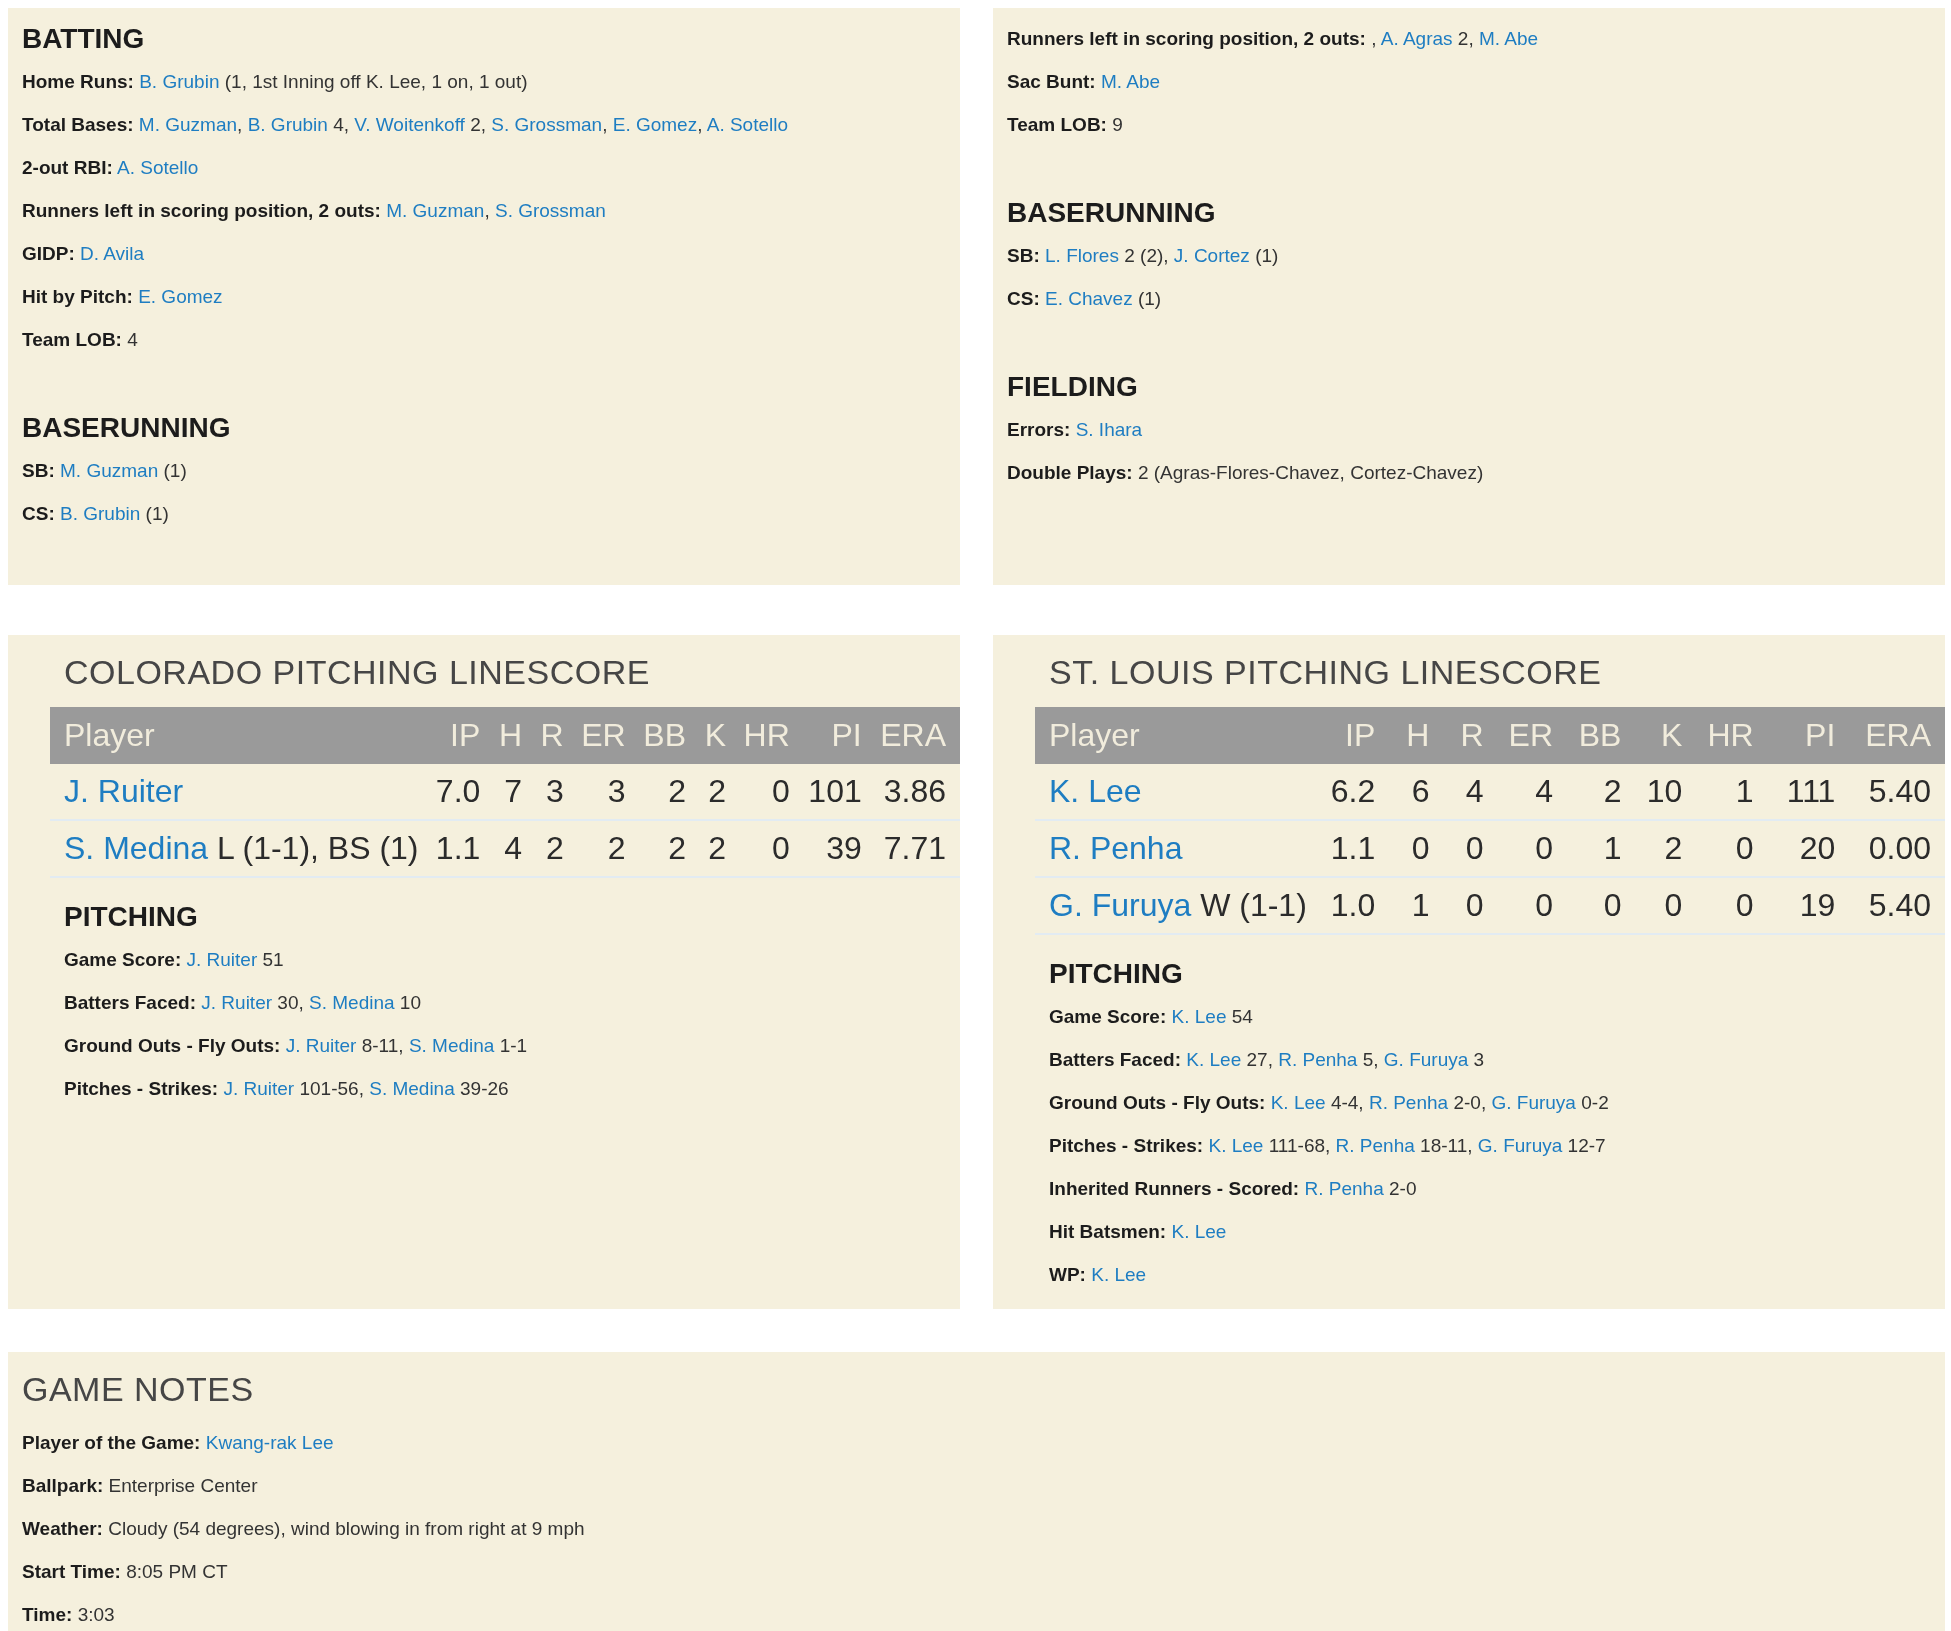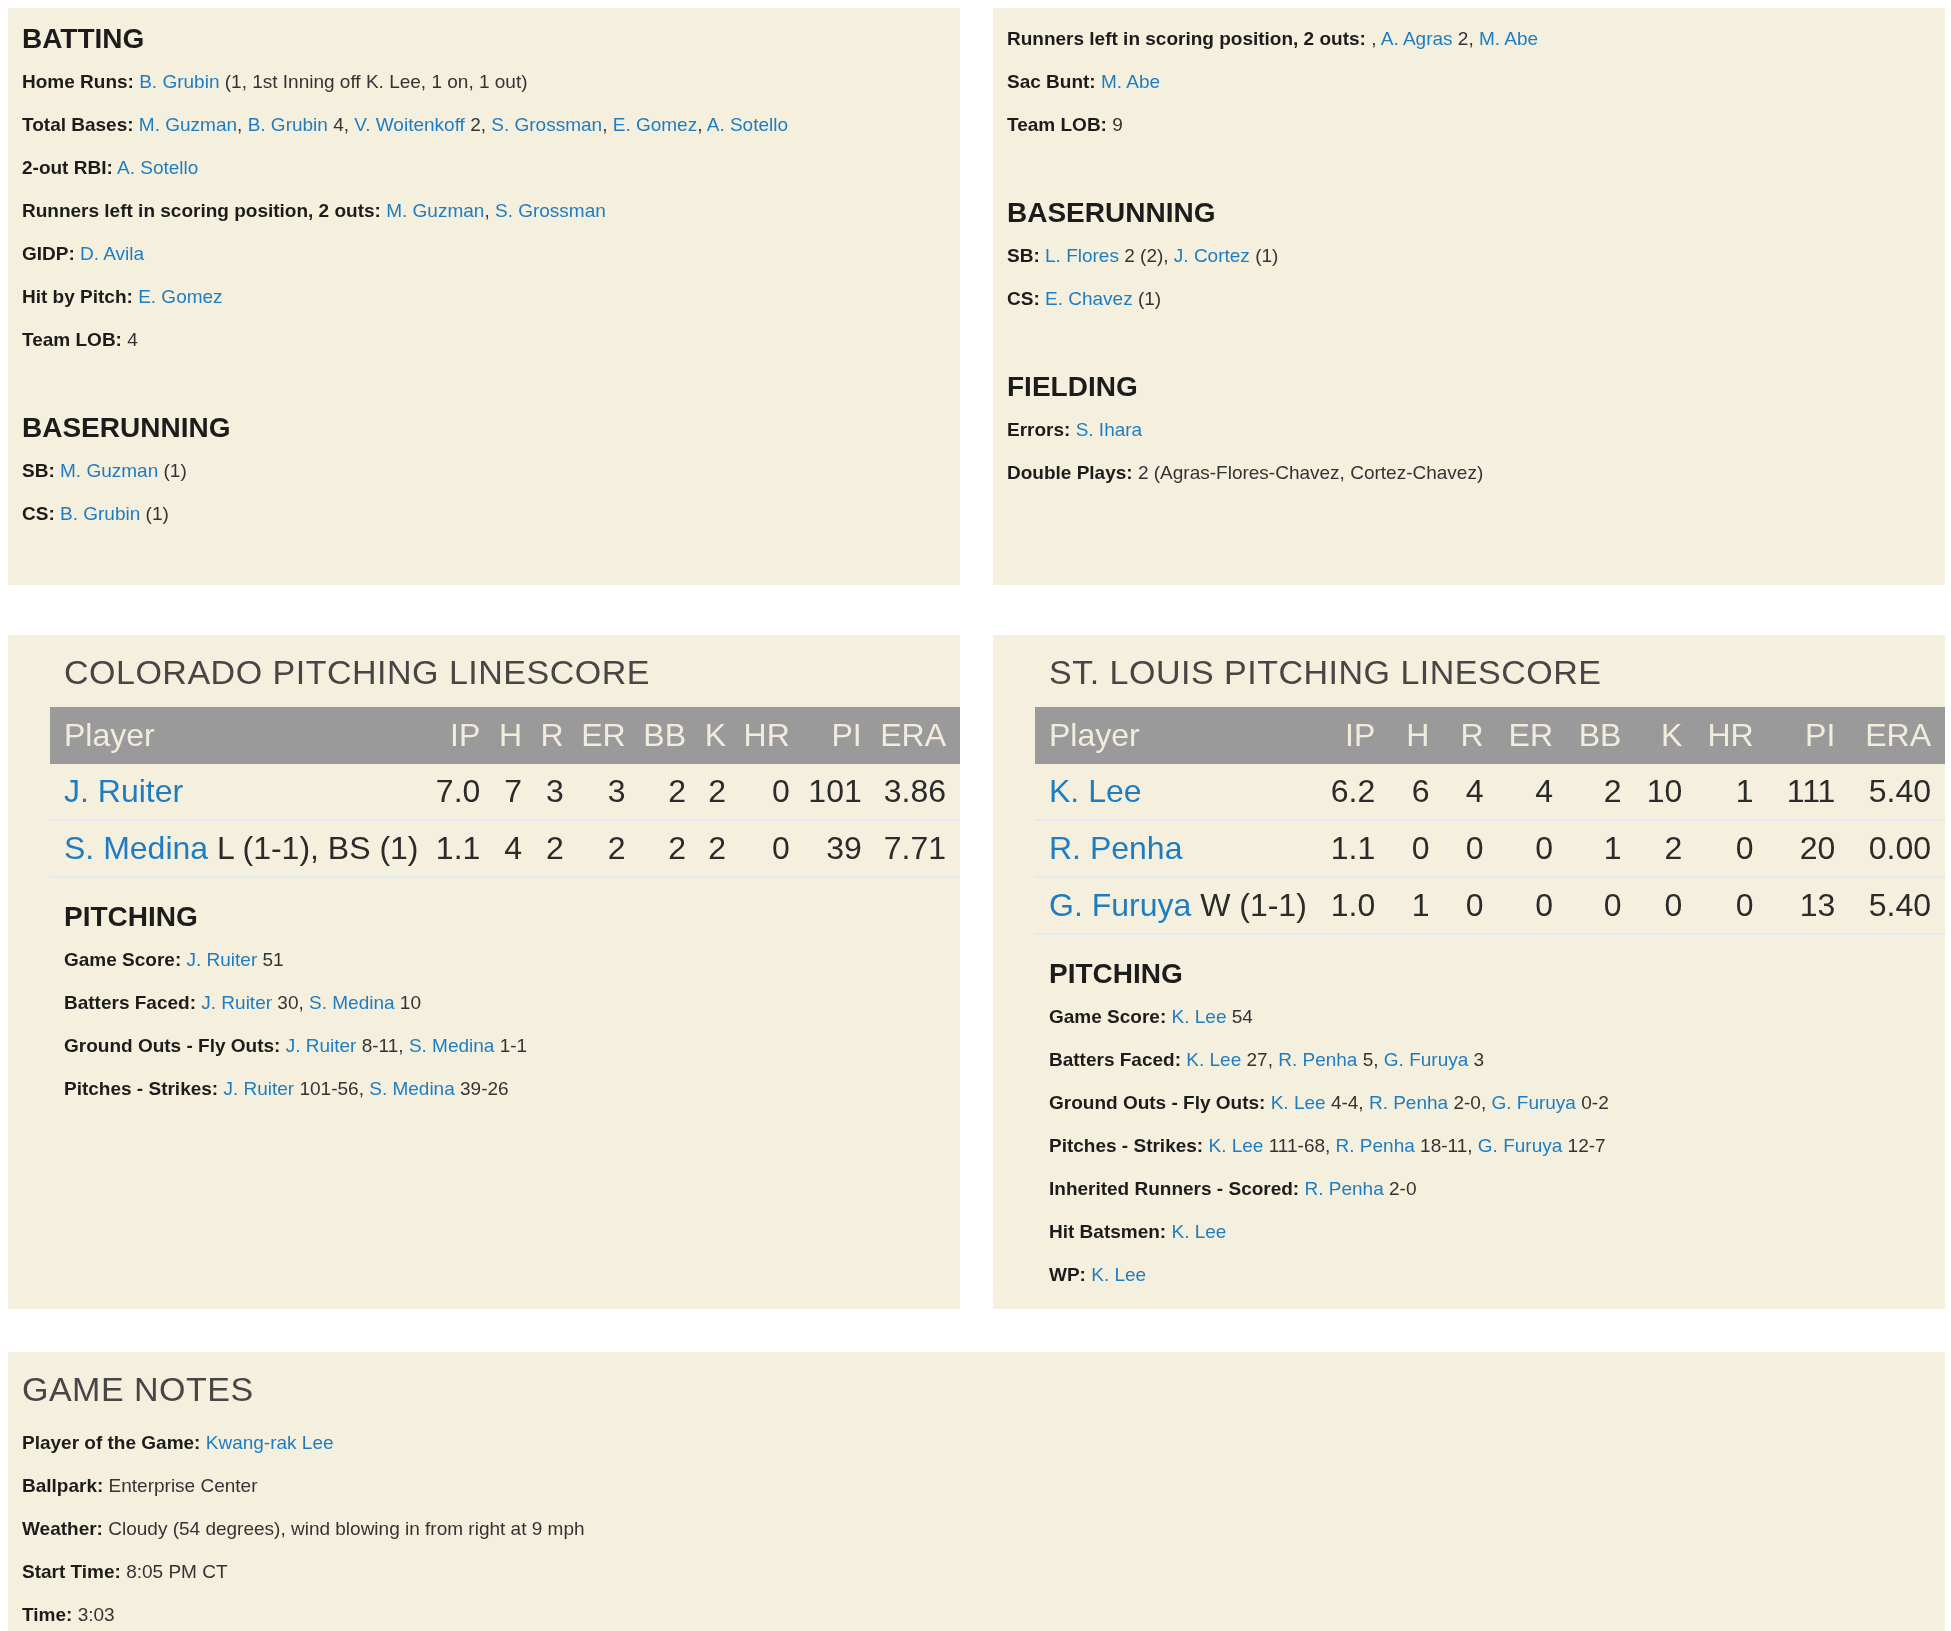--- a/index.html
+++ b/index.html
@@ -174,21 +174,21 @@
               </tr>
               <tr>
                 <td><a class="plink">G. Furuya</a> <span class="pnote">W (1-1)</span></td>
                 <td>1.0</td>
                 <td>1</td>
                 <td>0</td>
                 <td>0</td>
                 <td>0</td>
                 <td>0</td>
                 <td>0</td>
-                <td>13</td>
+                <td>19</td>
                 <td>5.40</td>
               </tr>
             </tbody>
           </table>
         </div>
       <div>
           <div class="sec-header sec-after-table">PITCHING</div>
           <div class="stat-line"><span class="lbl">Game Score:</span> <a class="plink">K. Lee</a><span> 54</span></div>
           <div class="stat-line"><span class="lbl">Batters Faced:</span> <a class="plink">K. Lee</a><span> 27, </span><a class="plink">R. Penha</a><span> 5, </span><a class="plink">G. Furuya</a><span> 3</span></div>
           <div class="stat-line"><span class="lbl">Ground Outs - Fly Outs:</span> <a class="plink">K. Lee</a><span> 4-4, </span><a class="plink">R. Penha</a><span> 2-0, </span><a class="plink">G. Furuya</a><span> 0-2</span></div>

